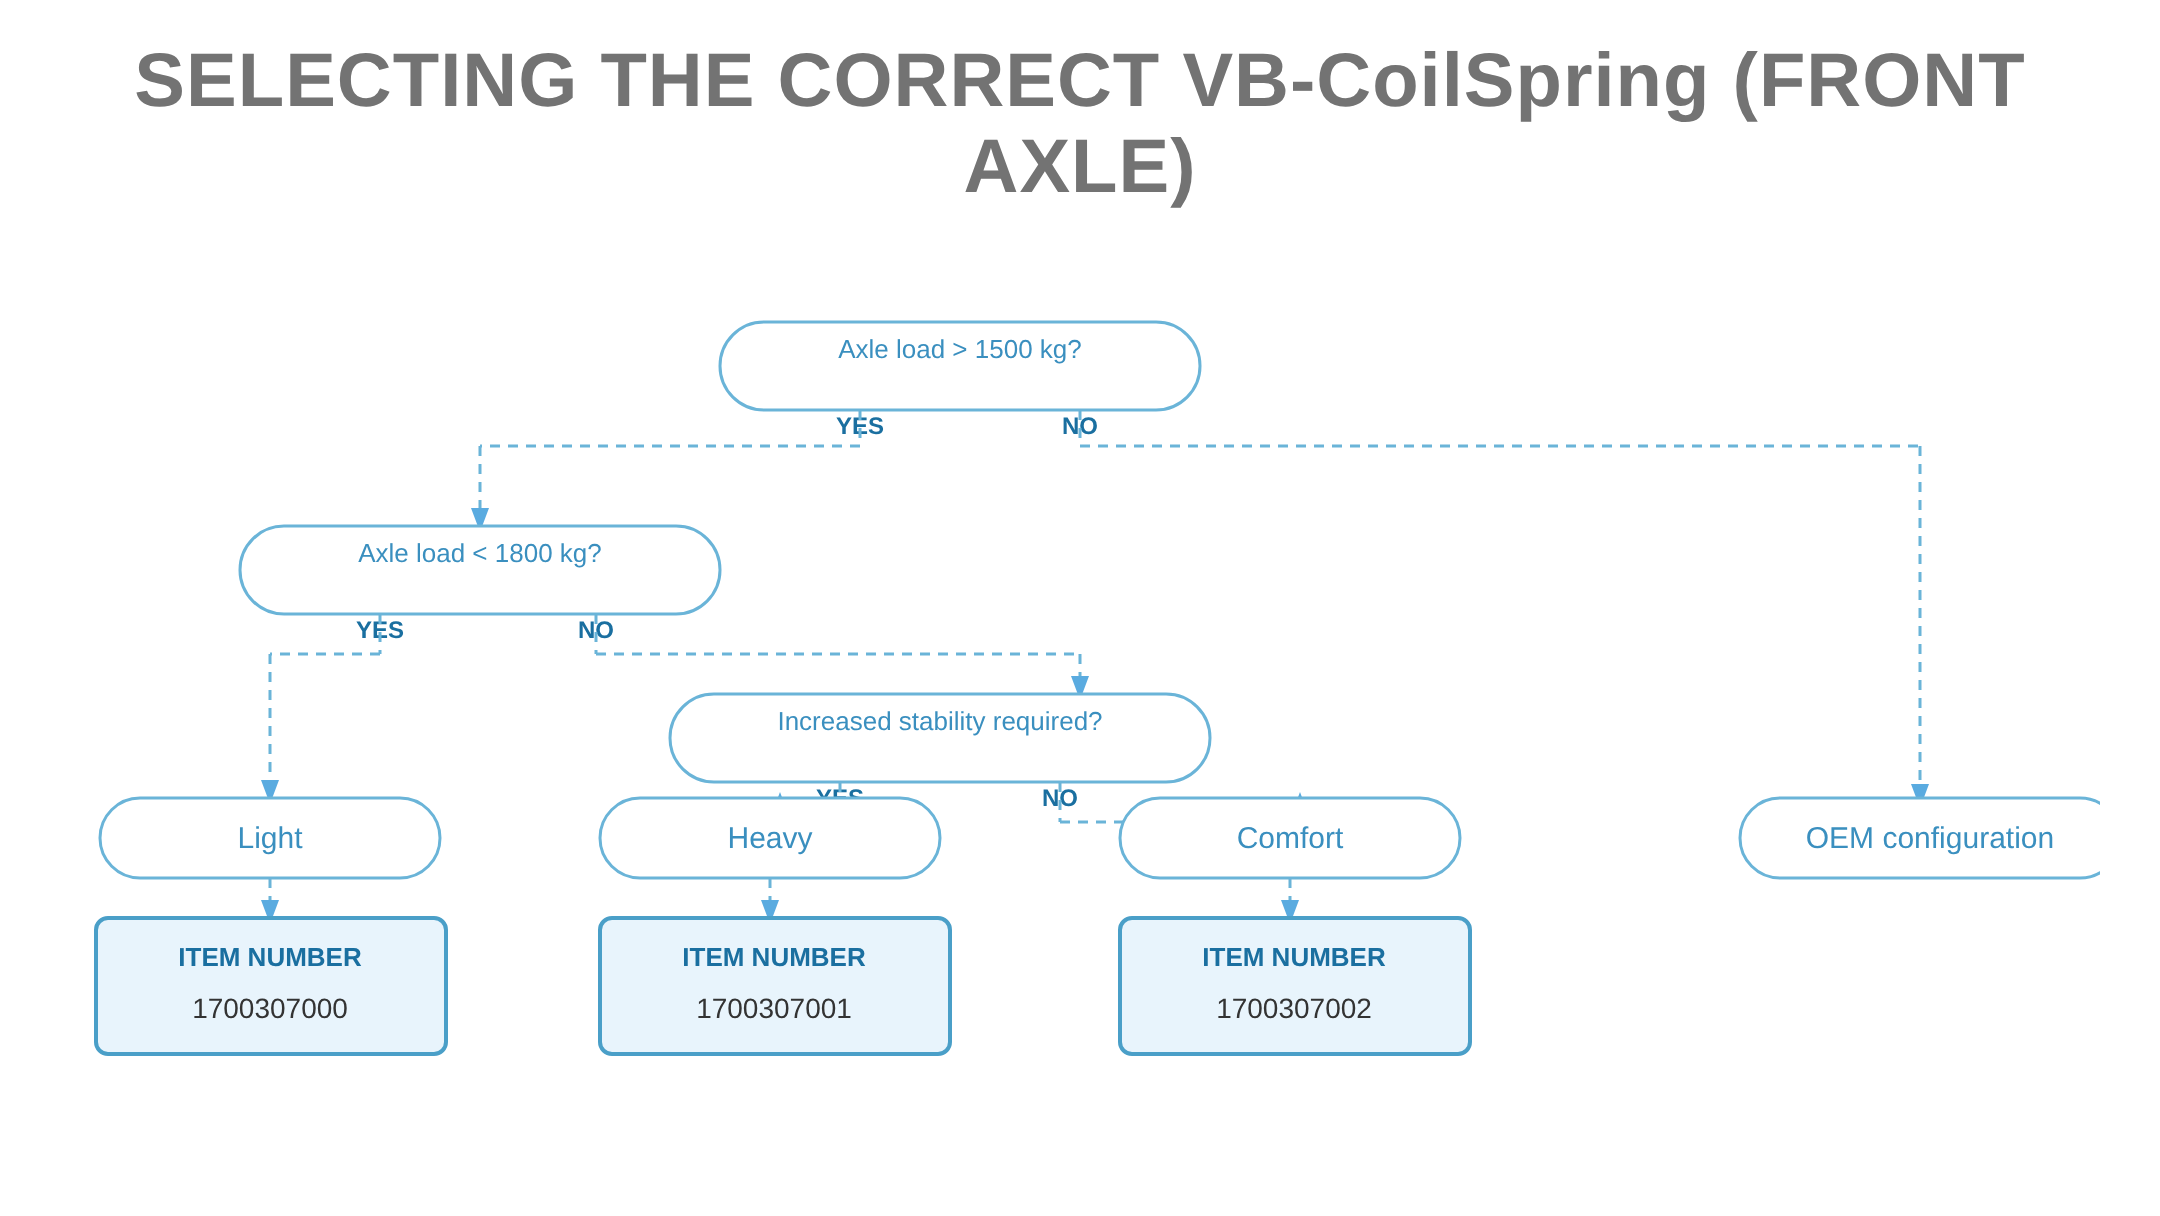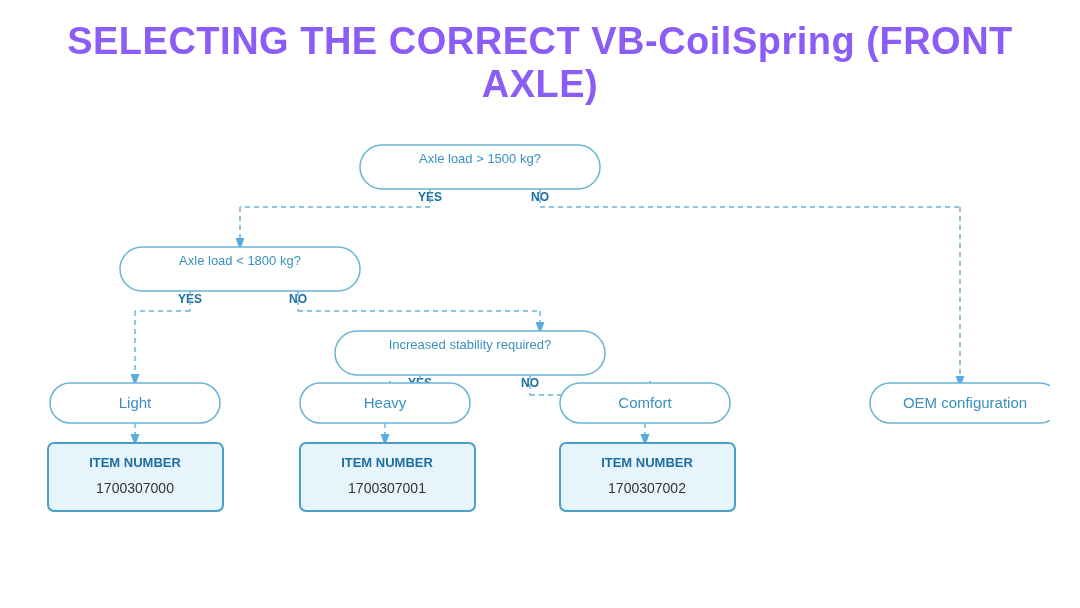--- a/index.html
+++ b/index.html
@@ -17,23 +17,23 @@
       width: 1080px;
       height: 608px;
       background: #fff;
       padding: 20px 30px 20px 30px;
       position: relative;
     }
 
     .main-title {
       font-size: 38px;
       font-weight: 900;
-      color: #8b5cf6;
+      color: #737373;
       text-align: center;
-      margin-bottom: 14px;
+      margin-bottom: 30px;
       letter-spacing: 0.5px;
       font-family: Arial Black, Arial, sans-serif;
     }
 
     .diagram {
       position: relative;
       width: 100%;
       height: 460px;
       text-align: right;
     }

